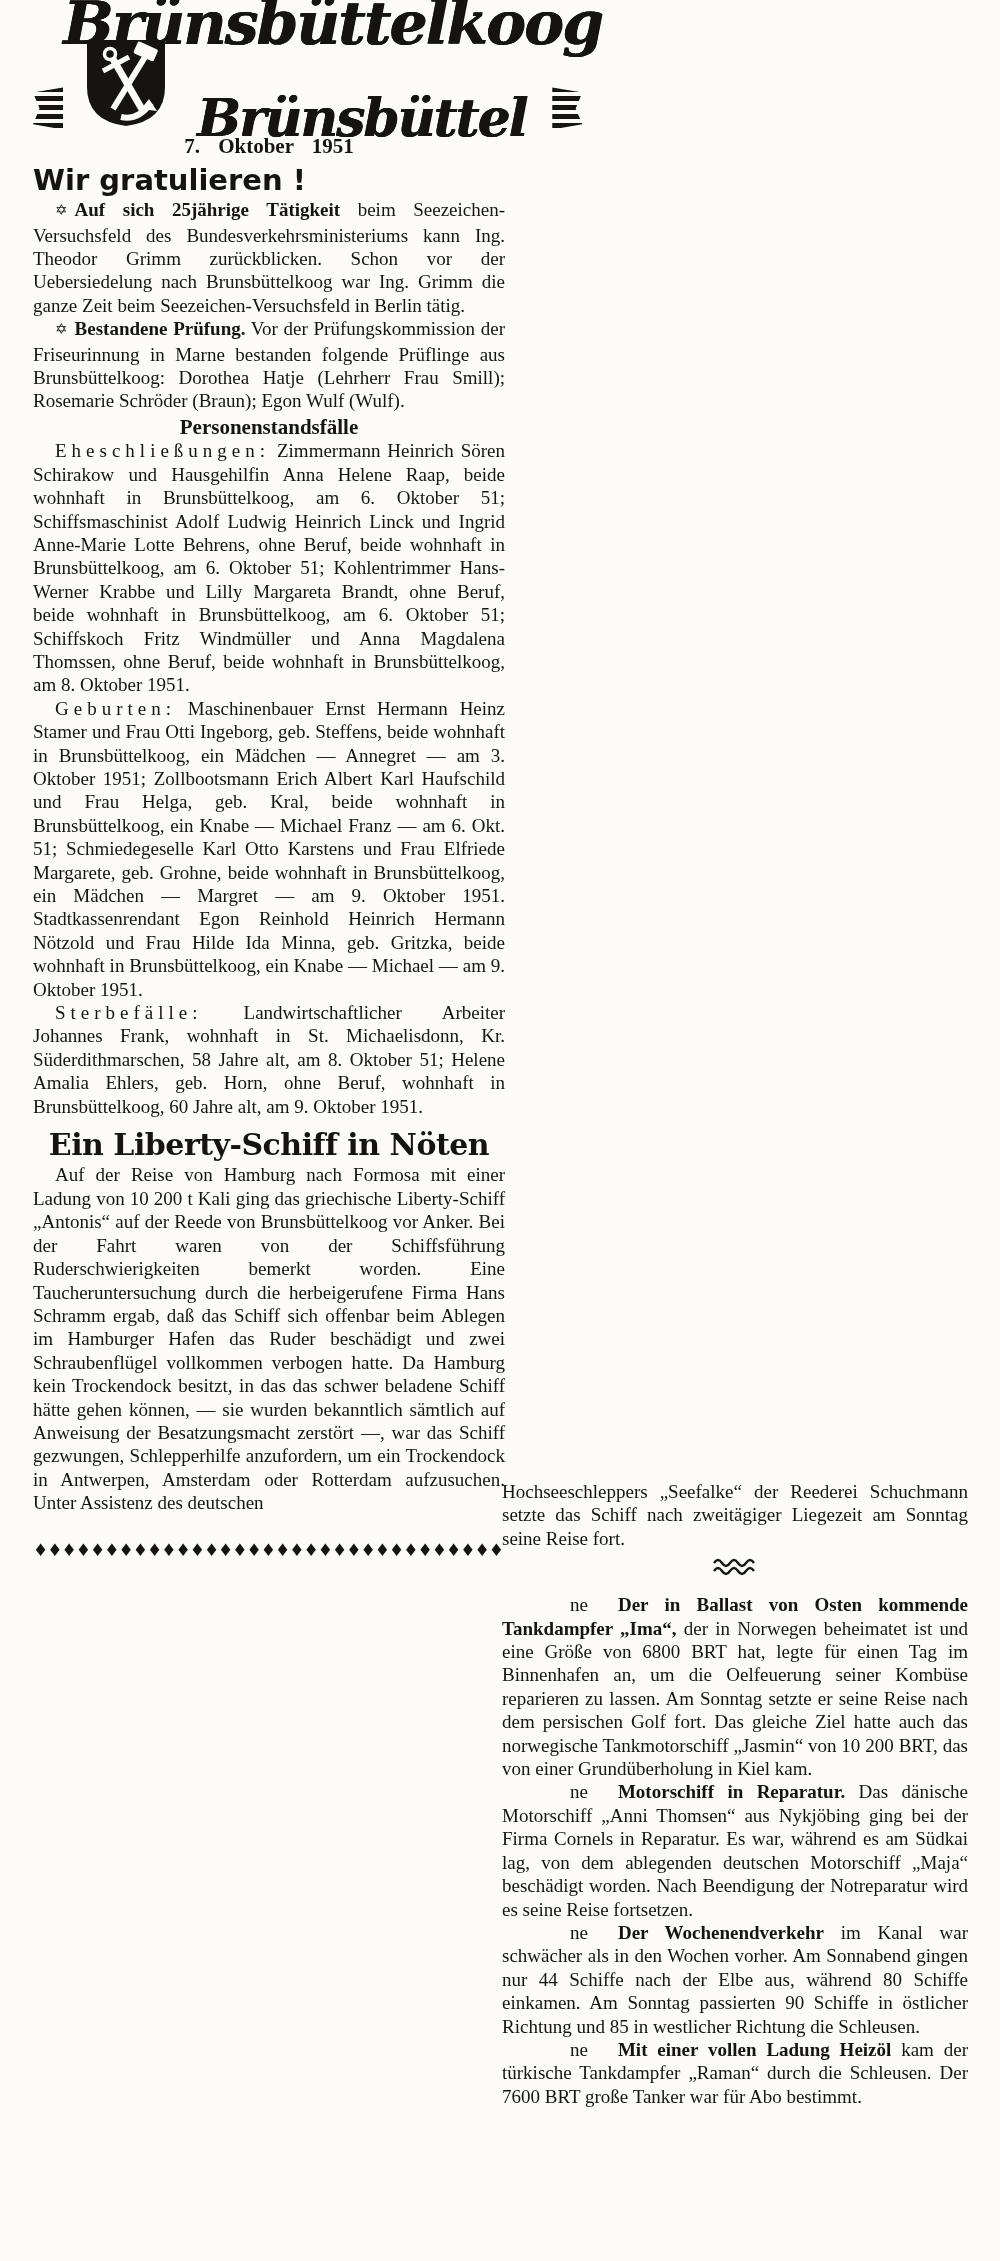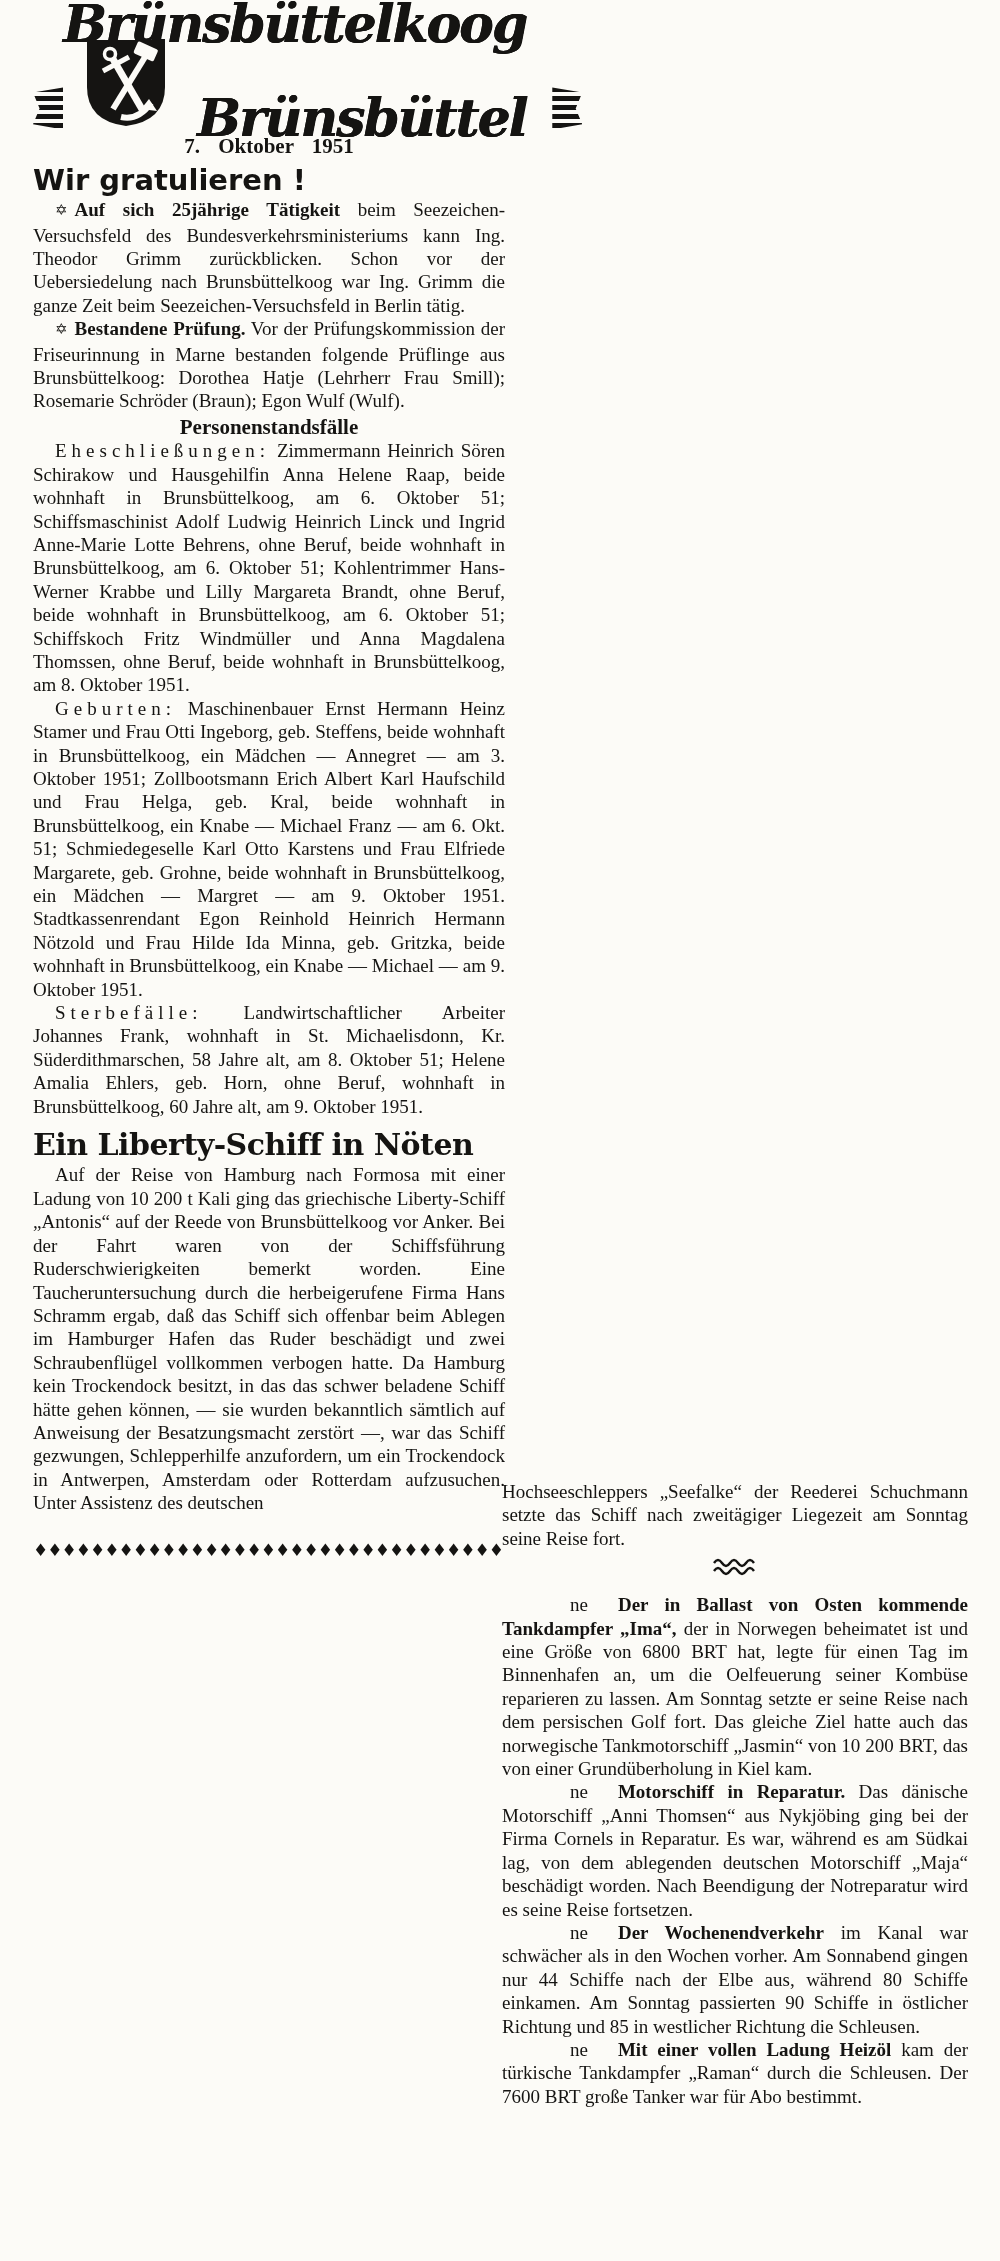--- a/index.html
+++ b/index.html
@@ -49,21 +49,21 @@
     top: 1480px;
     width: 466px;
   }
 
   
   .masthead { }
   .mast-line1 {
     font-family: "DejaVu Serif", serif;
     font-weight: bold;
     font-style: italic;
-    font-size: 52px;
+    font-size: 60px;
     letter-spacing: -2px;
     margin-left: 30px;
     text-shadow: 0.6px 0 0 currentColor, 0 0.4px 0 currentColor;
     white-space: nowrap;
   }
   .mast-row2 {
     display: flex;
     align-items: flex-end;
     margin-top: 2px;
     gap: 24px;
@@ -119,20 +119,21 @@
   }
   .h-ort {
     margin: 3px 0 6px 0;
     text-align: center;
     font-family: "Liberation Serif", serif;
     font-weight: bold;
     font-size: 28px;
   }
   .h-liberty {
     margin: 15px 0 7px 0;
+    text-align: center;
     font-family: "DejaVu Serif", serif;
     font-weight: bold;
     font-size: 30px;
     letter-spacing: -0.5px;
     white-space: nowrap;
   }
 
   
   .diamond-divider {
     margin-top: 26px;

